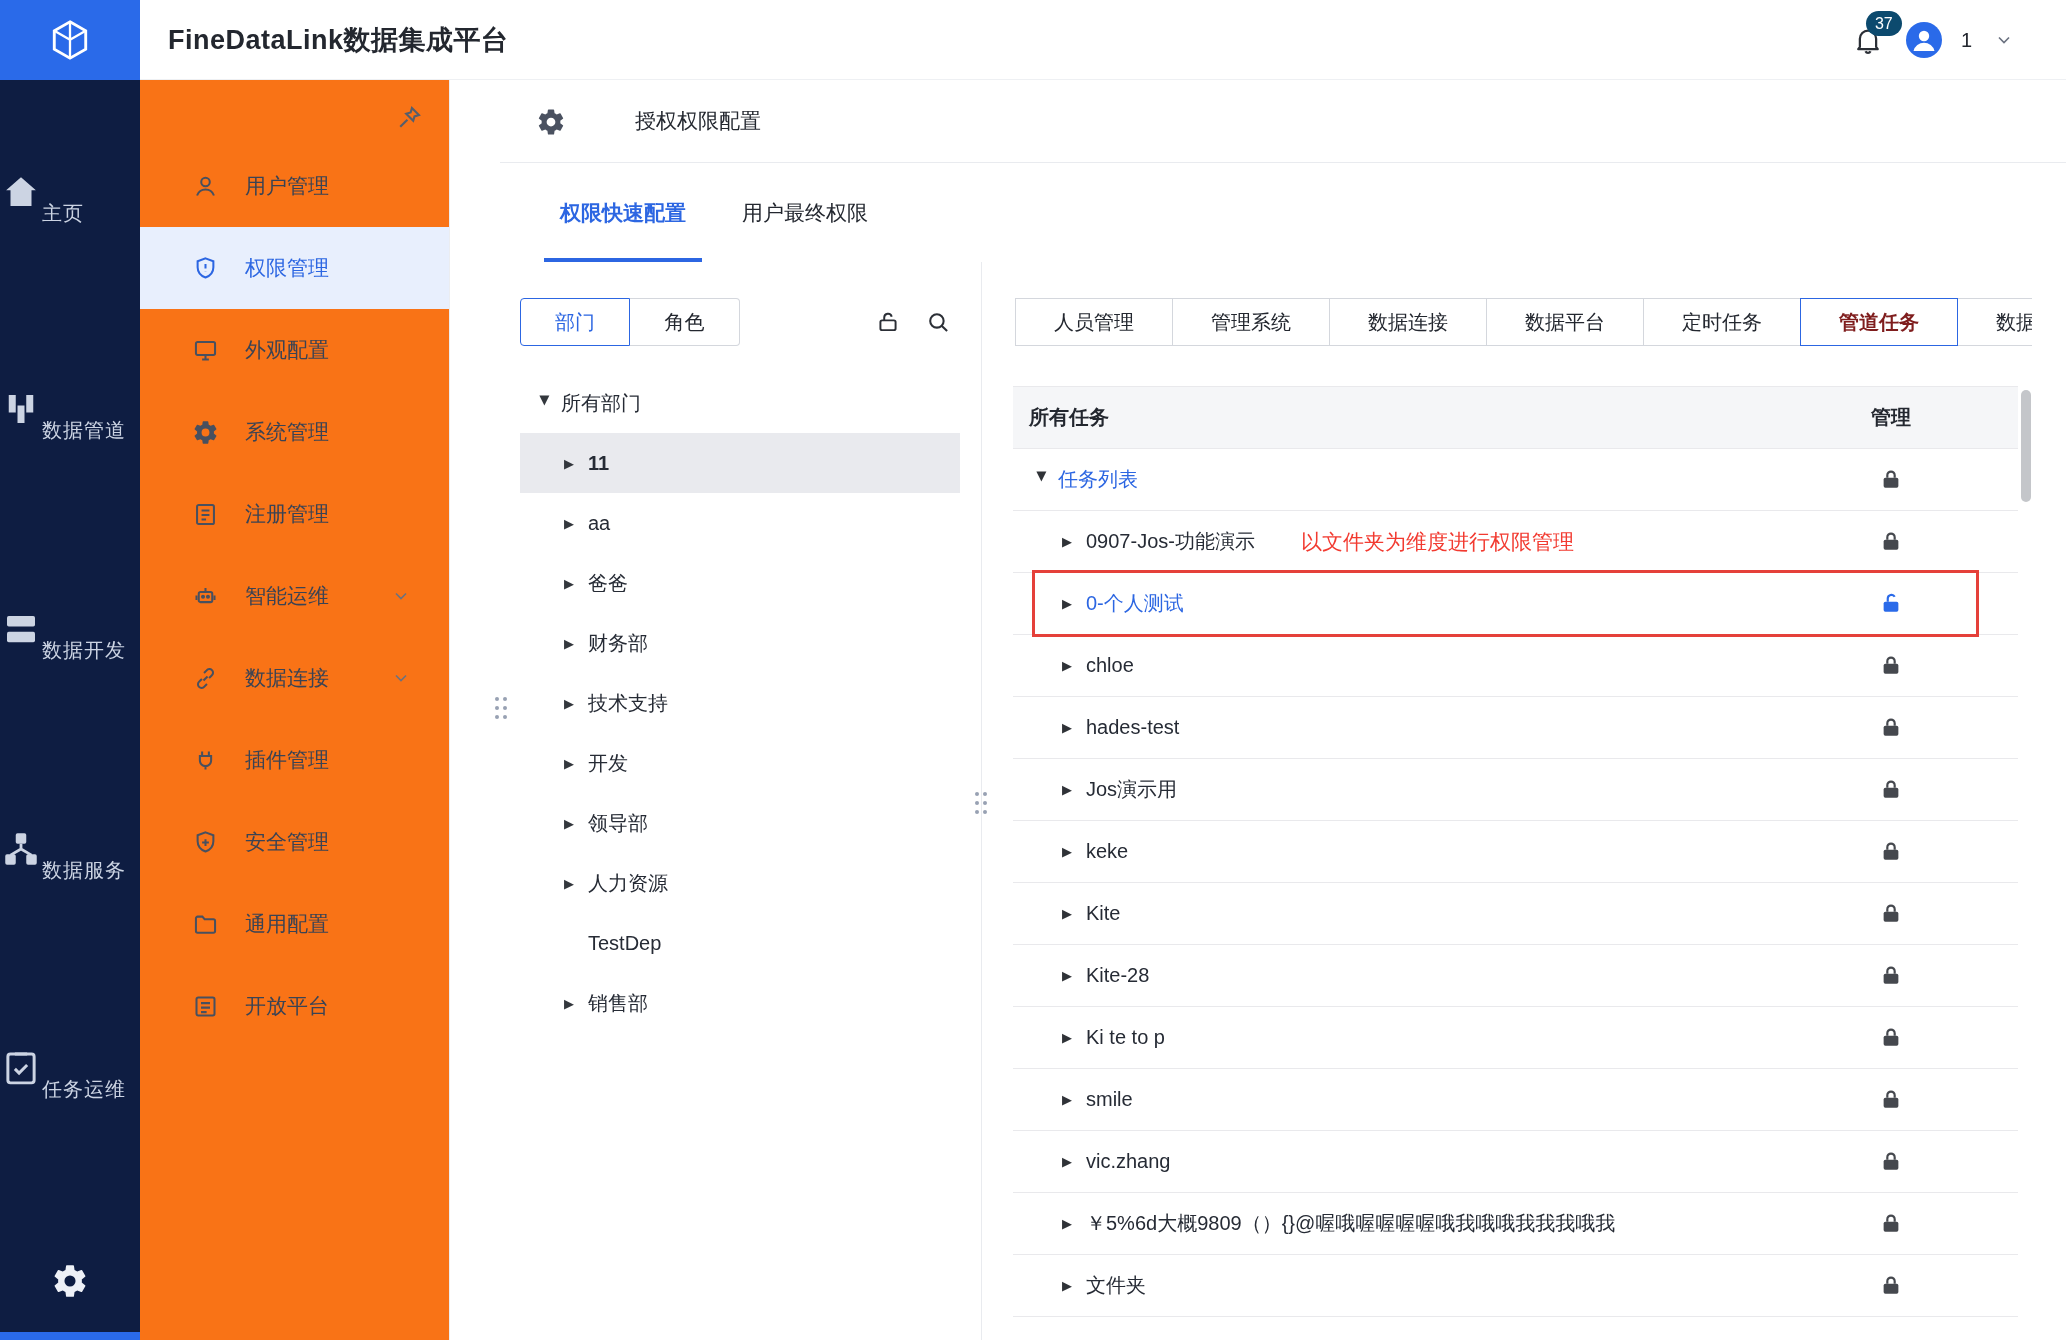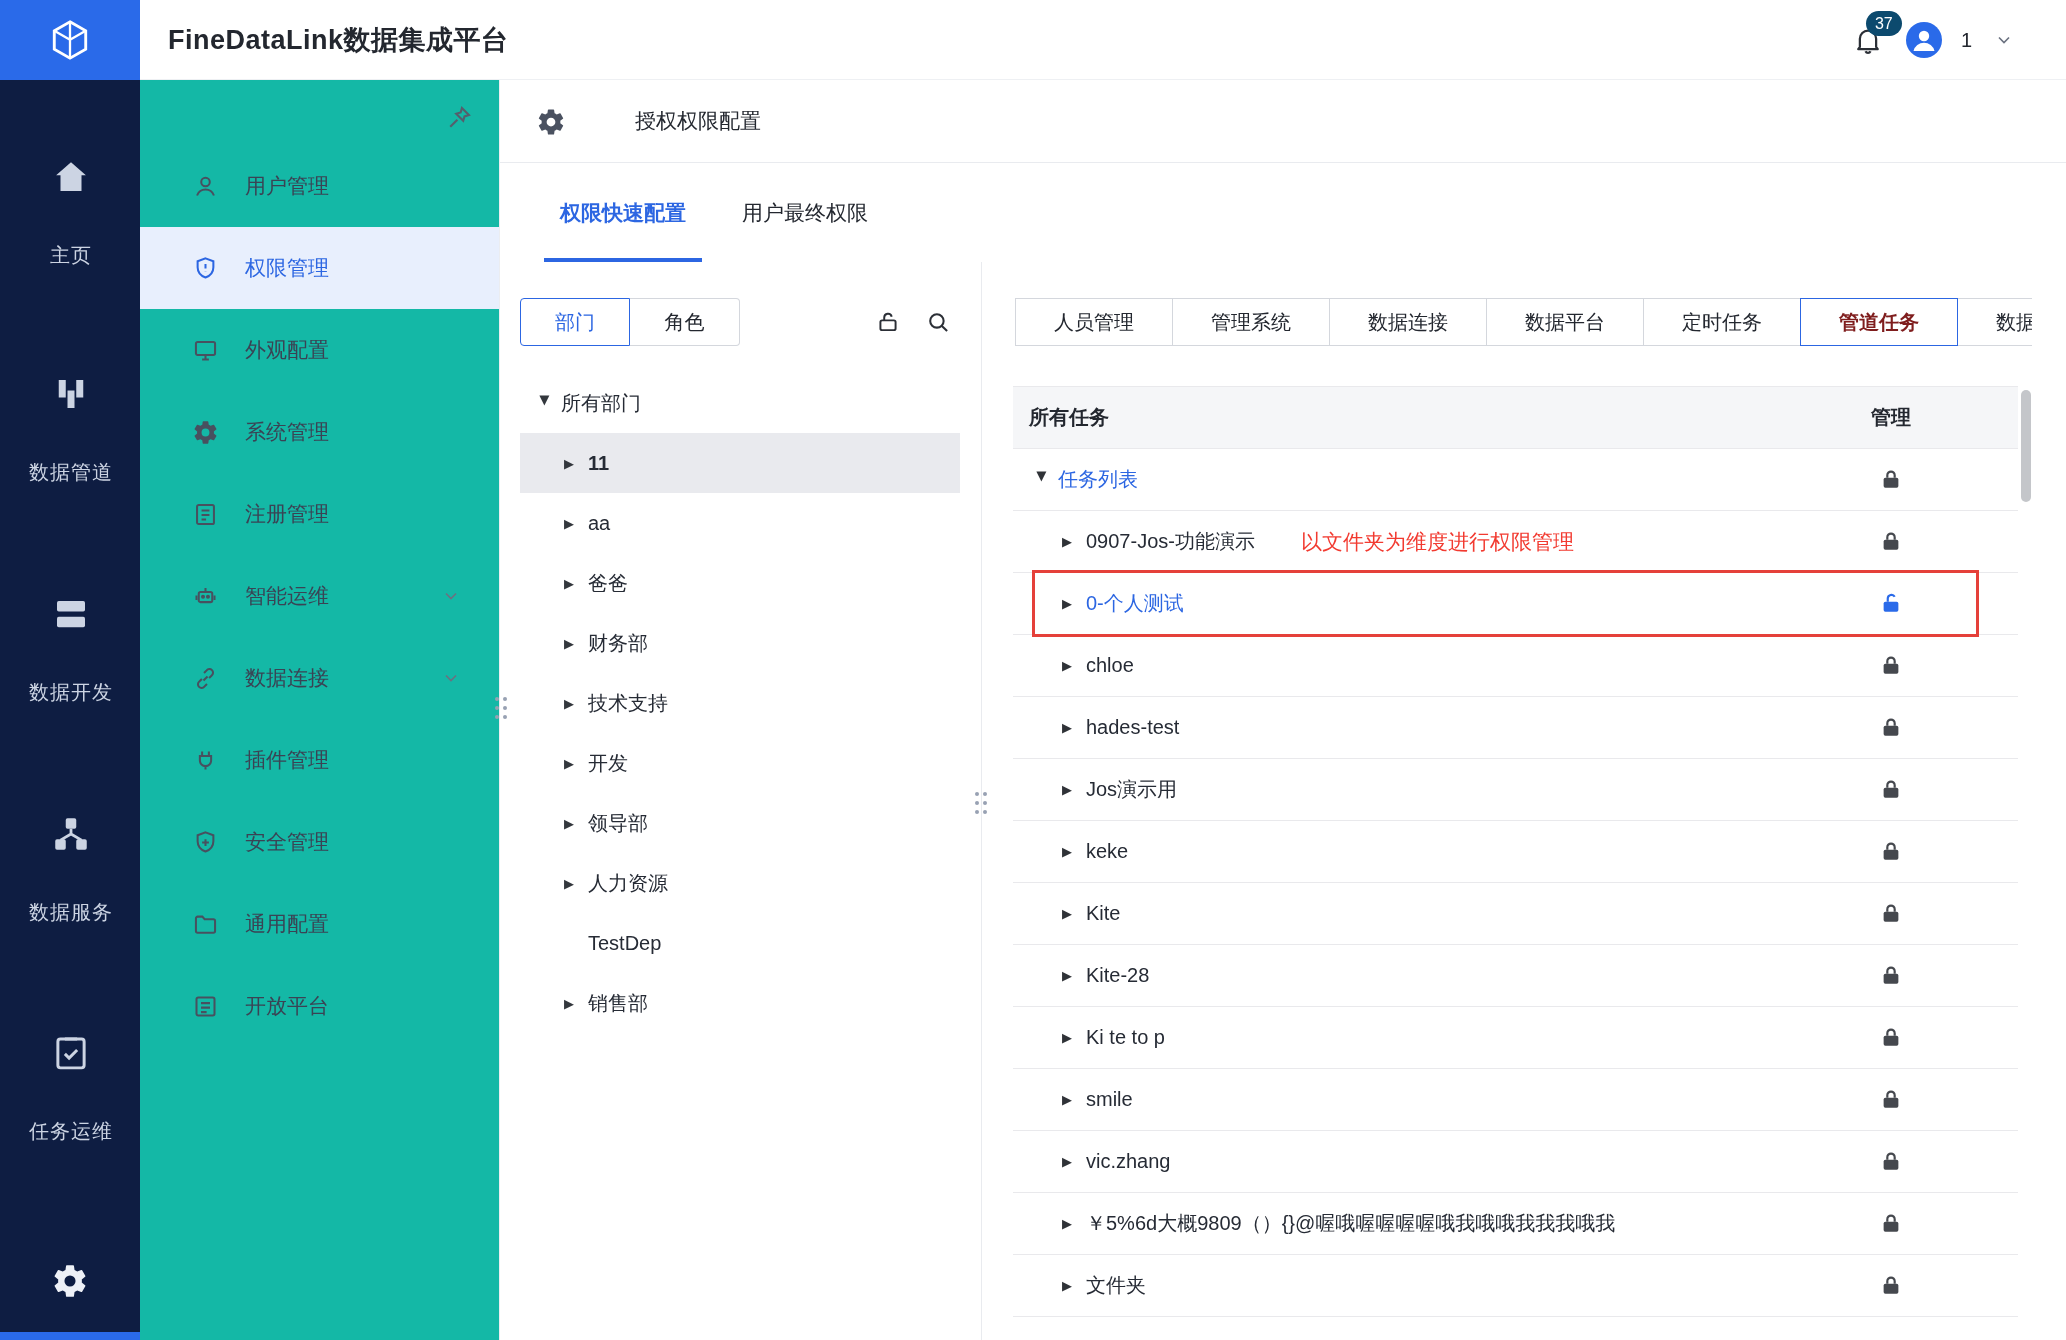--- a/index.html
+++ b/index.html
@@ -15,28 +15,28 @@
 .app-title{position:absolute;left:168px;top:0;height:80px;display:flex;align-items:center;font-size:27px;font-weight:600;color:#23272f;letter-spacing:.5px}
 .header-right{position:absolute;right:52px;top:0;height:80px;display:flex;align-items:center;gap:22px}
 .bell-wrap{position:relative;width:30px;height:32px;color:#2b2f36;cursor:pointer}
 .badge{position:absolute;top:-13px;left:13px;min-width:36px;height:25px;background:#0c4a6e;color:#fff;font-size:16px;border-radius:13px;display:flex;align-items:center;justify-content:center;padding:0 7px}
 .avatar{width:38px;height:38px;border-radius:50%;cursor:pointer}
 .user-count{font-size:20px;color:#23272f;margin-left:-4px}
 .hdr-chevron{width:20px;height:20px;color:#6b7280;cursor:pointer}
 
 
 .dark-sidebar{position:absolute;left:0;top:80px;width:140px;bottom:0;background:#0e1d42}
-.nav-item{position:absolute;left:0;width:142px;display:flex;flex-direction:column;align-items:center;cursor:pointer;color:#ccd4e3}
+.nav-item{position:absolute;left:0;width:142px;display:flex;flex-direction:row;align-items:center;cursor:pointer;color:#ccd4e3}
 .nav-icon{width:42px;height:42px}
 .nav-label{margin-top:44px;font-size:20px;letter-spacing:1px}
 .nav-gear{position:absolute;bottom:40px;left:50%;transform:translateX(-50%);width:38px;height:38px;color:#eef1f7;cursor:pointer}
 .sidebar-accent{position:absolute;left:0;bottom:0;width:100%;height:8px;background:#2a6ae9}
 
 
-.menu-sidebar{position:absolute;left:140px;top:80px;width:360px;bottom:0;background:#14b8a6;border-right:1px solid #ebedf1}
+.menu-sidebar{position:absolute;left:140px;top:80px;width:310px;bottom:0;background:#f97316;border-right:1px solid #ebedf1}
 .pin-btn{position:absolute;top:24px;right:26px;width:28px;height:28px;color:#555e6c;cursor:pointer}
 .menu-list{position:absolute;top:65px;left:0;right:0}
 .menu-item{height:82px;display:flex;align-items:center;padding-left:52px;cursor:pointer;color:#3a4354}
 .m-icon{width:27px;height:27px;flex:none;color:#48505f}
 .m-label{margin-left:26px;font-size:21px;flex:1}
 .m-chevron{width:20px;height:20px;margin-right:38px;color:#6b7280}
 .menu-item.selected{background:#e8effd;color:#2c66e2}
 .menu-item.selected .m-icon{color:#2c66e2}
 
 

